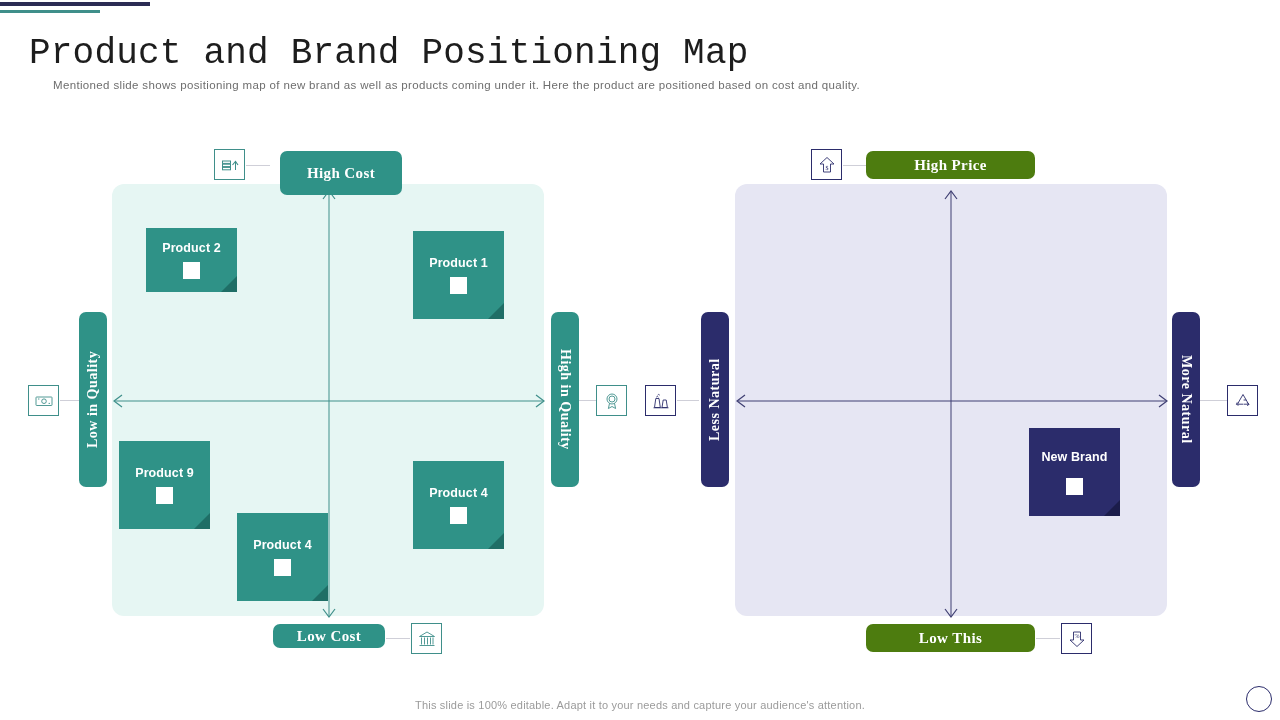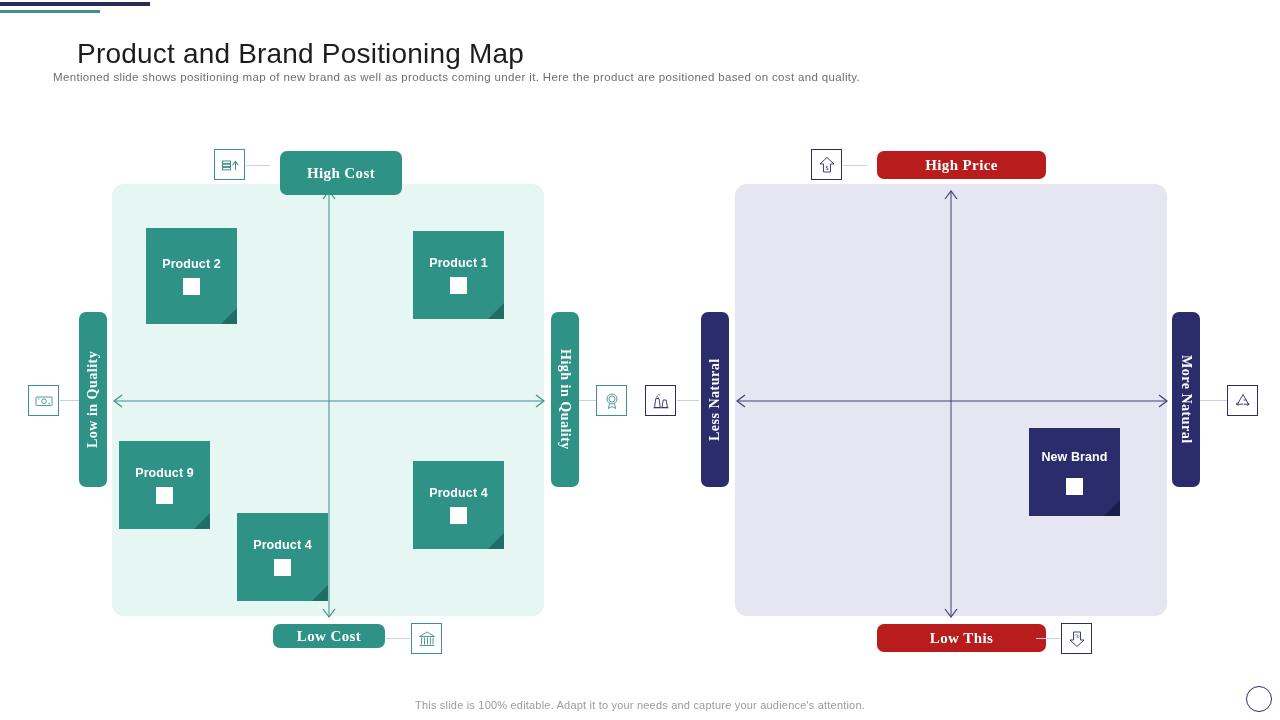--- a/index.html
+++ b/index.html
@@ -10,46 +10,46 @@
     overflow:hidden;
     position:relative;
   }
   
   .bar-navy{position:absolute;left:0;top:2px;width:150px;height:4px;background:#2b2c54;}
   .bar-teal{position:absolute;left:0;top:10px;width:100px;height:3px;background:#3f8f8a;}
 
   
   .page-title{
     position:absolute;left:29px;top:30px;
-    font-family:Liberation Sans, sans-serif;
-    font-size:28px;line-height:48px;color:#1d1d1d;font-weight:400;
-    letter-spacing:.2px;white-space:nowrap;margin-left:48px;
+    font-family:Liberation Mono, monospace;
+    font-size:36px;line-height:48px;color:#1d1d1d;font-weight:400;
+    letter-spacing:.2px;white-space:nowrap;
   }
   .page-sub{
-    position:absolute;left:53px;top:71px;
+    position:absolute;left:53px;top:79px;
     font-size:11.5px;color:#6e6e6e;letter-spacing:.35px;white-space:nowrap;
   }
 
   
   .matrix{position:absolute;}
   .plot{
     position:absolute;border-radius:12px;
   }
   .plot.teal{background:#e6f6f3;}
   .plot.navy{background:#e6e6f3;}
 
   
   .pill{
     position:absolute;border-radius:7px;
     display:flex;align-items:center;justify-content:center;
     font-family:"Liberation Serif", serif;font-weight:bold;
     color:#ffffff;font-size:15px;letter-spacing:.4px;
   }
   .pill.teal{background:#2f9287;}
-  .pill.navy{background:#b91c1c;margin-left:11px;}
+  .pill.navy{background:#4d7c0f;}
 
   .pill-v{
     position:absolute;border-radius:7px;
     display:flex;align-items:center;justify-content:center;
     font-family:"Liberation Serif", serif;font-weight:bold;
     color:#ffffff;font-size:14px;letter-spacing:.5px;
     writing-mode:vertical-rl;
   }
   .pill-v.teal{background:#2f9287;}
   .pill-v.navy{background:#2b2c6b;}
@@ -164,21 +164,21 @@
   <div class="icon-box teal" style="left:596px;top:385px;">
     <svg width="20" height="20" viewBox="0 0 20 20">
       <g fill="none" stroke="#3f8f8a" stroke-width="0.9">
         <circle cx="10" cy="8" r="5"></circle>
         <circle cx="10" cy="8" r="3"></circle>
         <path d="M7.5 12.4 L6.4 17.5 L10 15.5 L13.6 17.5 L12.5 12.4"></path>
       </g>
     </svg>
   </div>
 
-  <div class="card teal" style="left:146px;top:228px;width:91px;height:96px;">
+  <div class="card teal" style="left:146px;top:228px;width:91px;height:64px;">
     <span>Product 2</span>
     <span class="ph"></span>
     <span class="fold"></span>
   </div>
 
   <div class="card teal" style="left:413px;top:231px;width:91px;height:88px;">
     <span>Product 1</span>
     <span class="ph"></span>
     <span class="fold"></span>
   </div>

